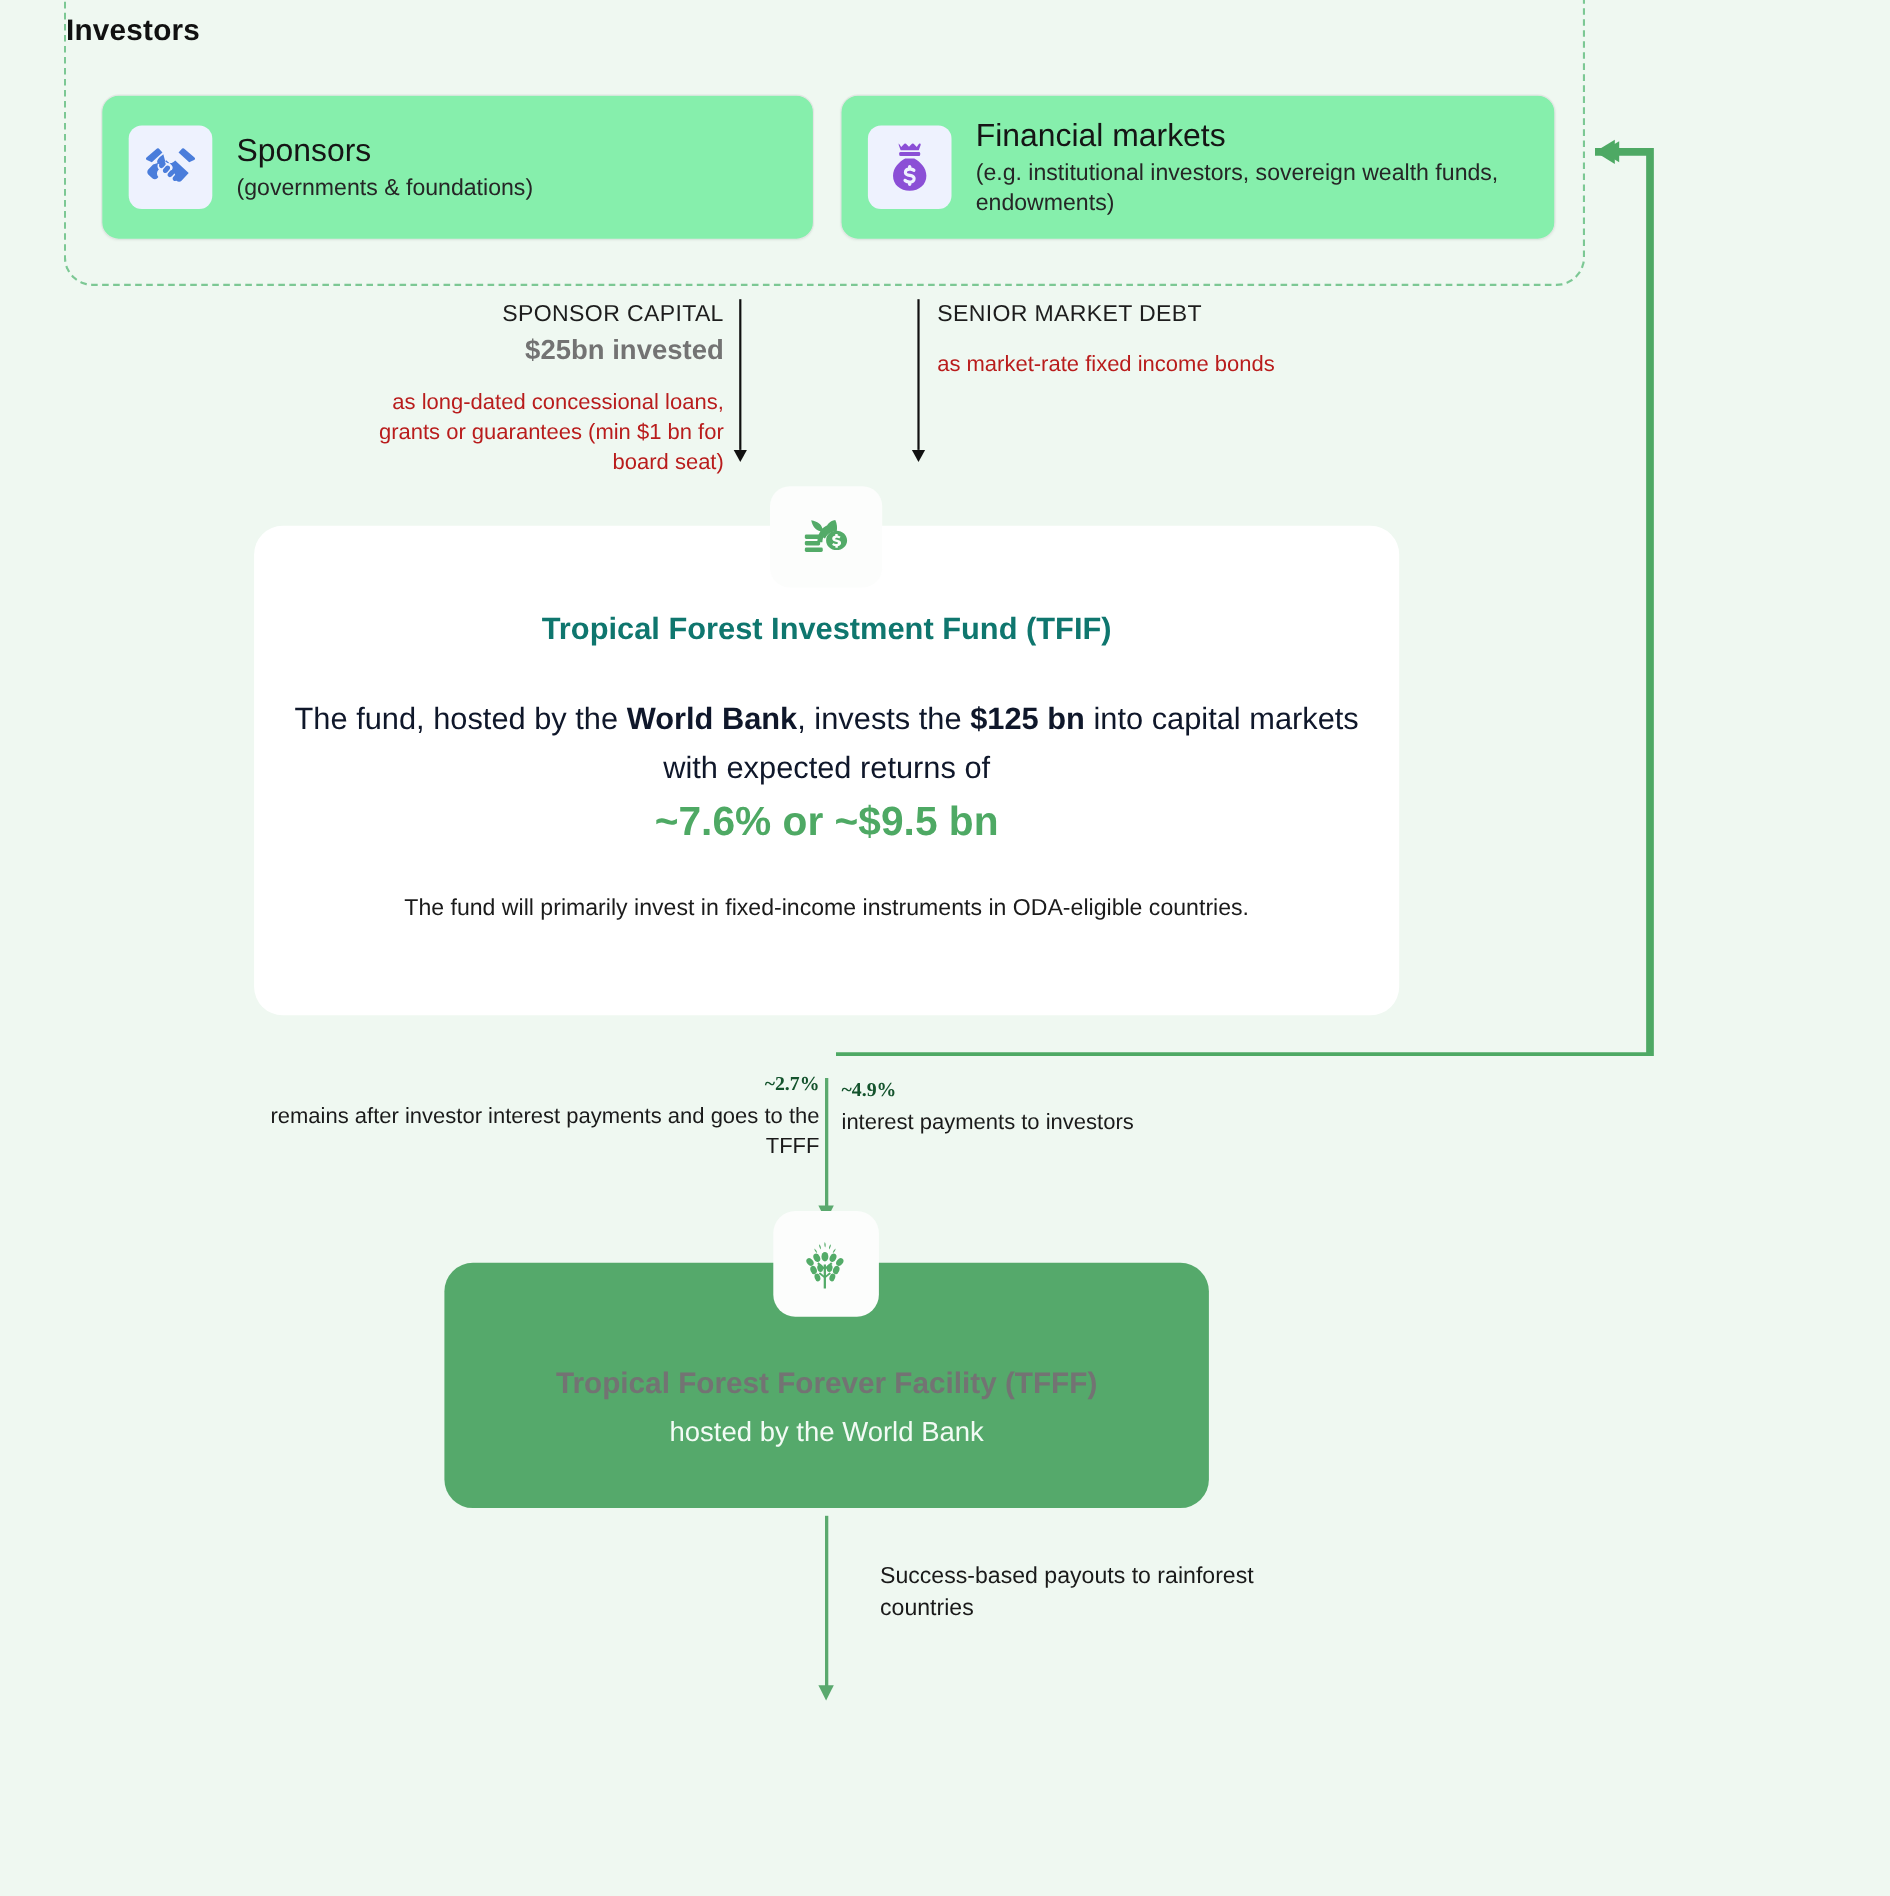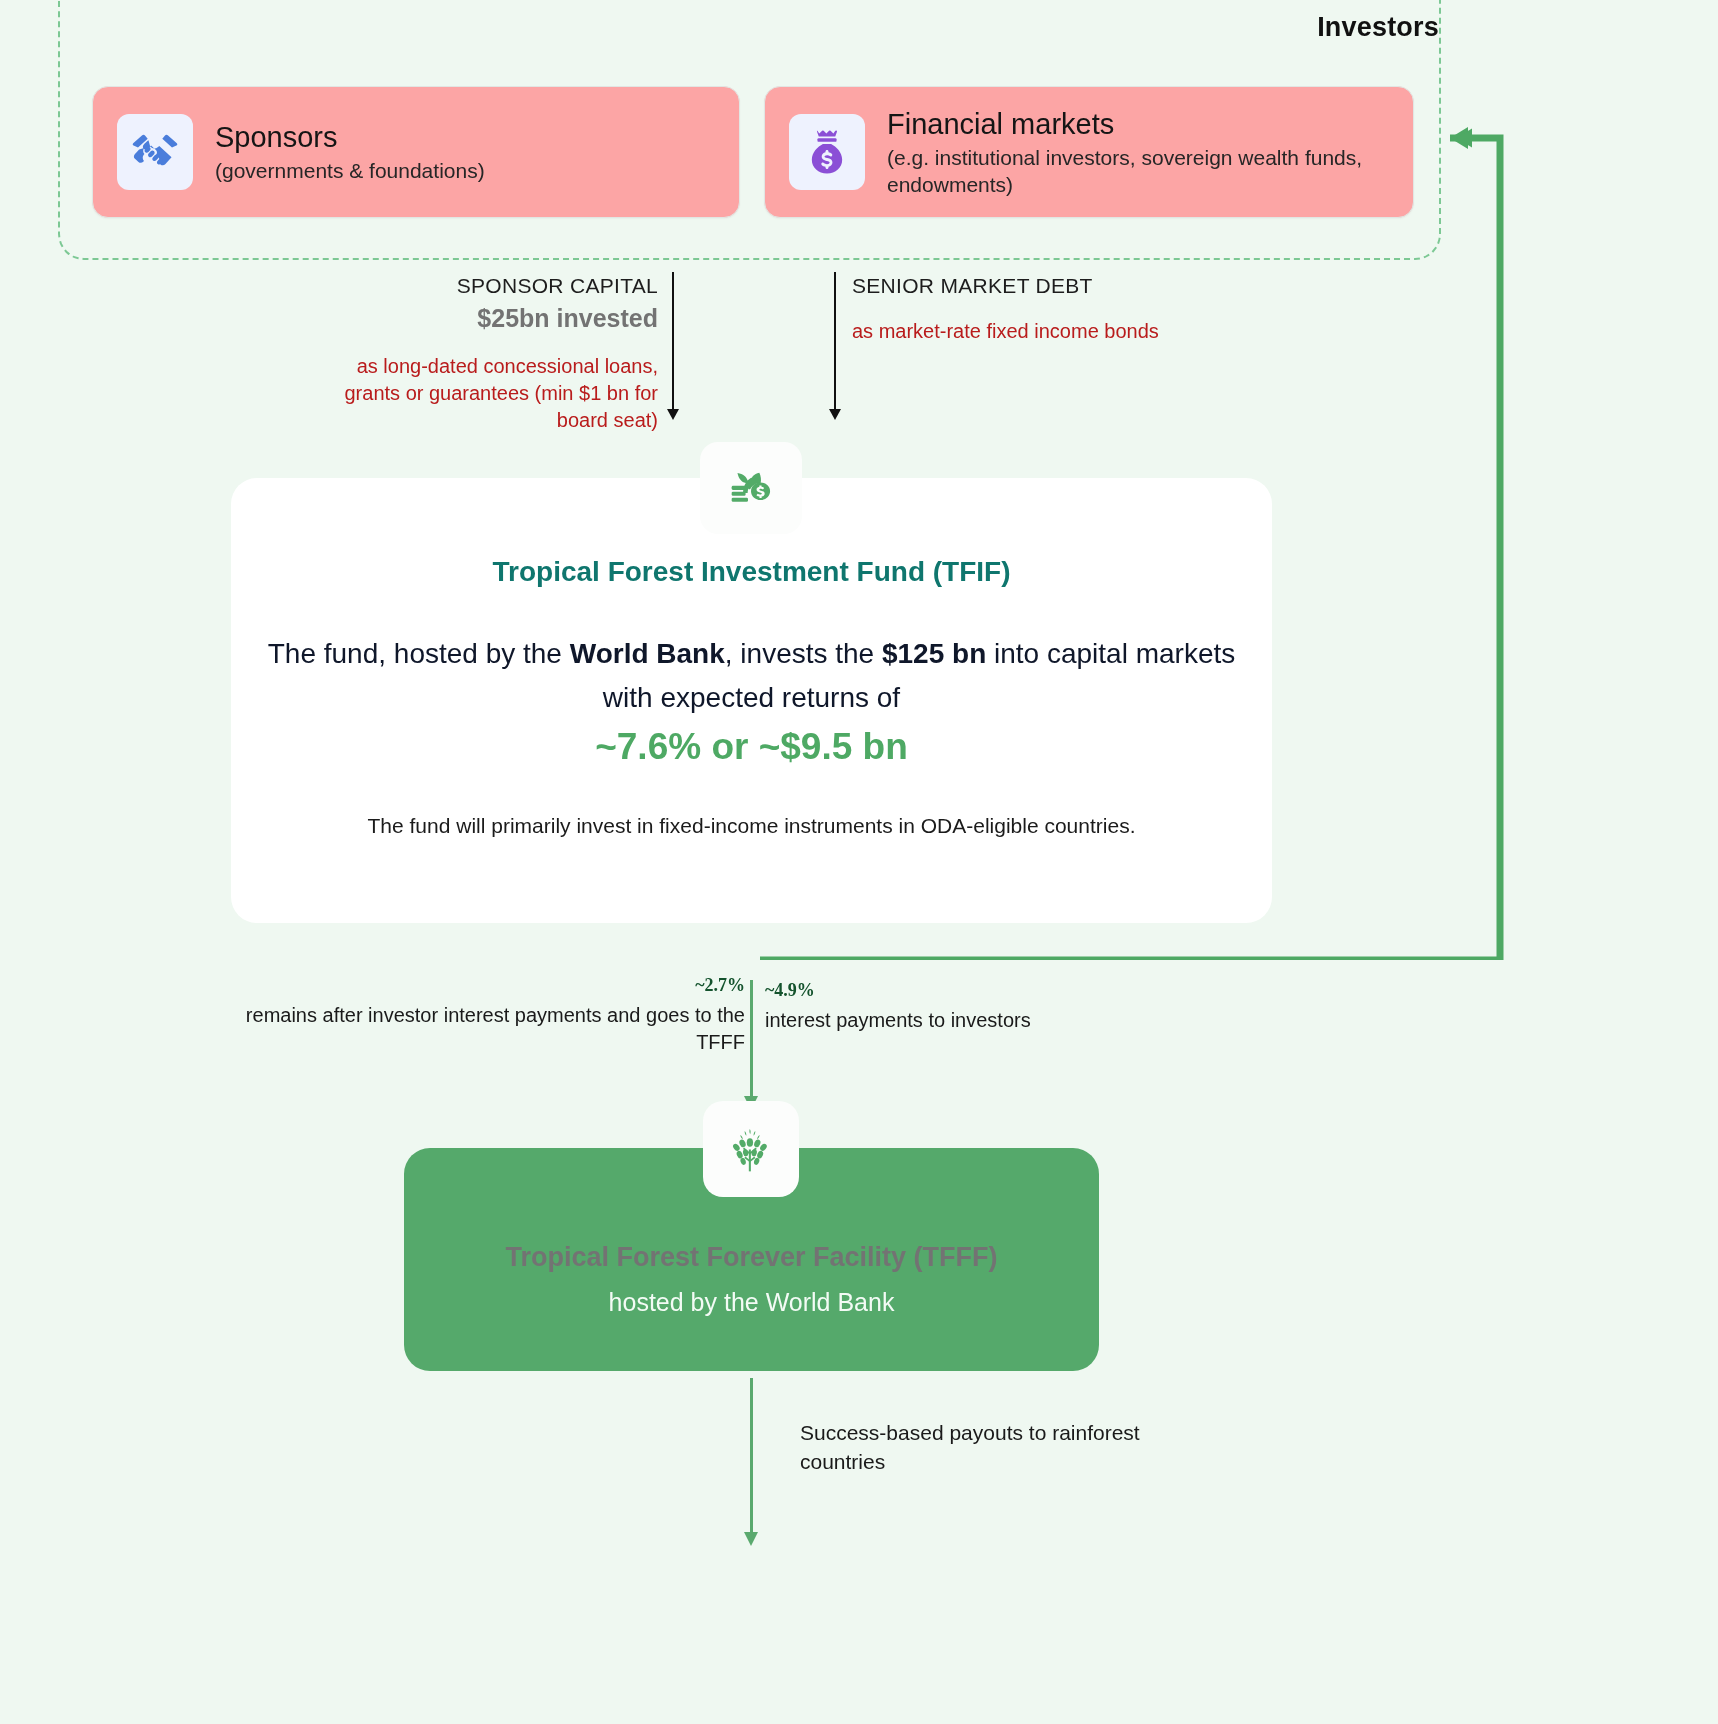--- a/index.html
+++ b/index.html
@@ -12,27 +12,27 @@
     overflow:hidden;
   }
   
   #investors-group{
     position:absolute; left:58px; top:-40px; width:1383px; height:300px;
     border:2px dashed #7cc894; border-radius:26px;
     box-sizing:border-box;
   }
   #investors-title{
     position:absolute; left:0; right:0; top:50px;
-    text-align:right;
+    text-align:left;
     font-size:27px; font-weight:bold; letter-spacing:.2px;
     color:#111;
   }
   .inv-card{
     position:absolute; top:124px;
-    background:#fca5a5; border:1px solid #e2e6e3; border-radius:16px;
+    background:#86efac; border:1px solid #e2e6e3; border-radius:16px;
     box-sizing:border-box;
     display:flex; align-items:center; gap:22px;
     padding:18px 24px;
     box-shadow:0 1px 2px rgba(0,0,0,.04);
   }
   #card-sponsors{ left:32px; width:648px; height:132px; }
   #card-financial{ left:704px; width:650px; height:132px; }
   .icon-tile{
     width:76px; height:76px; flex:0 0 76px;
     background:#eef2fe; border-radius:12px;

